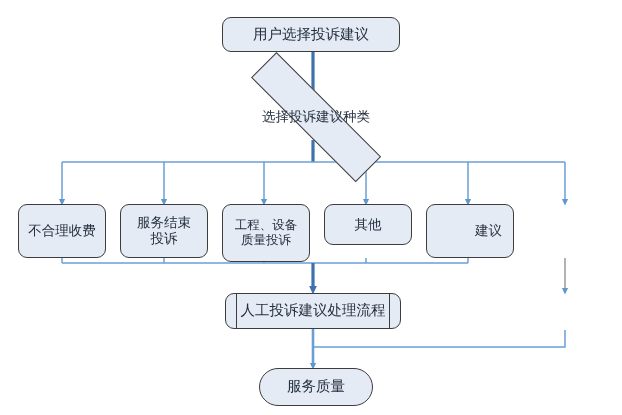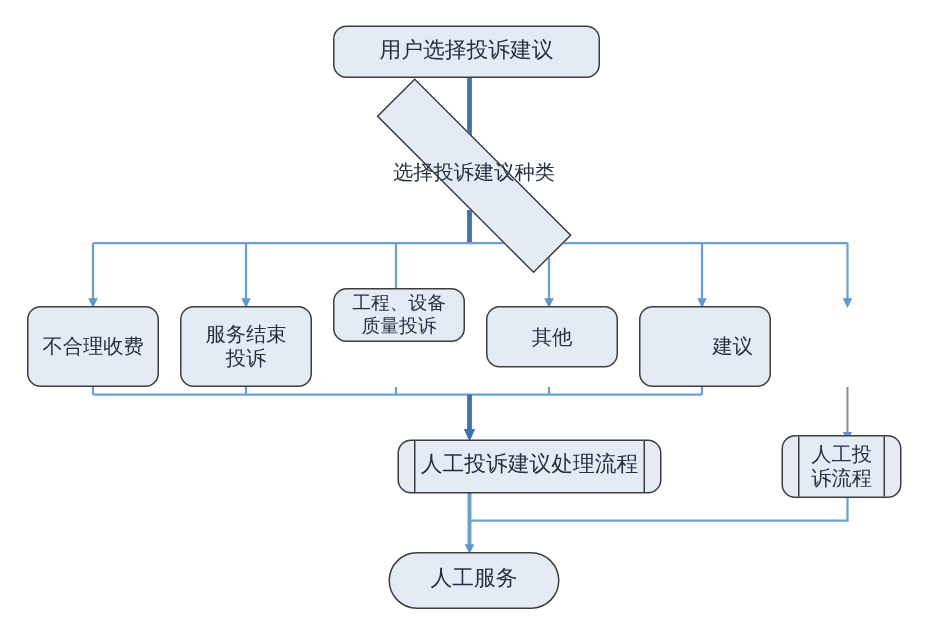--- a/index.html
+++ b/index.html
@@ -63,21 +63,20 @@
     bottom: 0;
     width: 0;
     border-left: 1px solid #3d3d3d;
   }
   .n-predef::before { left: 10px; }
   .n-predef::after  { right: 10px; }
   
   .n-diamond {
     background: transparent;
     border: none;
-    font-family: Liberation Mono, monospace;
   }
   .n-diamond .dia-shape {
     position: absolute;
     left: 50%;
     top: 50%;
     width: 70.7%;
     height: 70.7%;
     transform: translate(-50%, -50%) rotate(45deg) scaleX(1.0) ;
     background: #e4ebf5;
     border: 1px solid #3d3d3d;
@@ -160,40 +159,36 @@
 
   <div class="node n-round t-13" style="left:18px; top:204px; width:88px; height:54px;">
     <span class="label">不合理收费</span>
   </div>
 
   <div class="node n-round t-13" style="left:120px; top:204px; width:88px; height:54px;">
     <span class="label">服务结束
 投诉</span>
   </div>
 
-  <div class="node n-round t-12" style="left:222px; top:192px; width:88px; height:36px;">
+  <div class="node n-round t-12" style="left:222px; top:204px; width:88px; height:58px;">
     <span class="label">工程、设备
 质量投诉</span>
   </div>
 
   <div class="node n-round t-13" style="left:324px; top:204px; width:88px; height:41px;">
     <span class="label">其他</span>
   </div>
 
   <div class="node n-round t-13" style="left:426px; top:204px; width:88px; height:54px;padding-left:37px;">
     <span class="label">建议</span>
   </div>
 
 
-  <div class="node n-predef t-14" style="left:225px; top:293px; width:176px; height:36px;margin-left:40px;">
+  <div class="node n-predef t-14" style="left:225px; top:293px; width:176px; height:36px;">
     <span class="label">人工投诉建议处理流程</span>
   </div>
 
-  <div class="node n-predef t-13" style="left:521px; top:290px; width:80px; height:42px;">
-    <span class="label">人工投
-诉流程</span>
-  </div>
 
   <div class="node n-stadium t-14" style="left:259px; top:368px; width:114px; height:38px;">
-    <span class="label">人工服务</span>
+    <span class="label">服务质量</span>
   </div>
 
 </div>
 
 </body></html>

